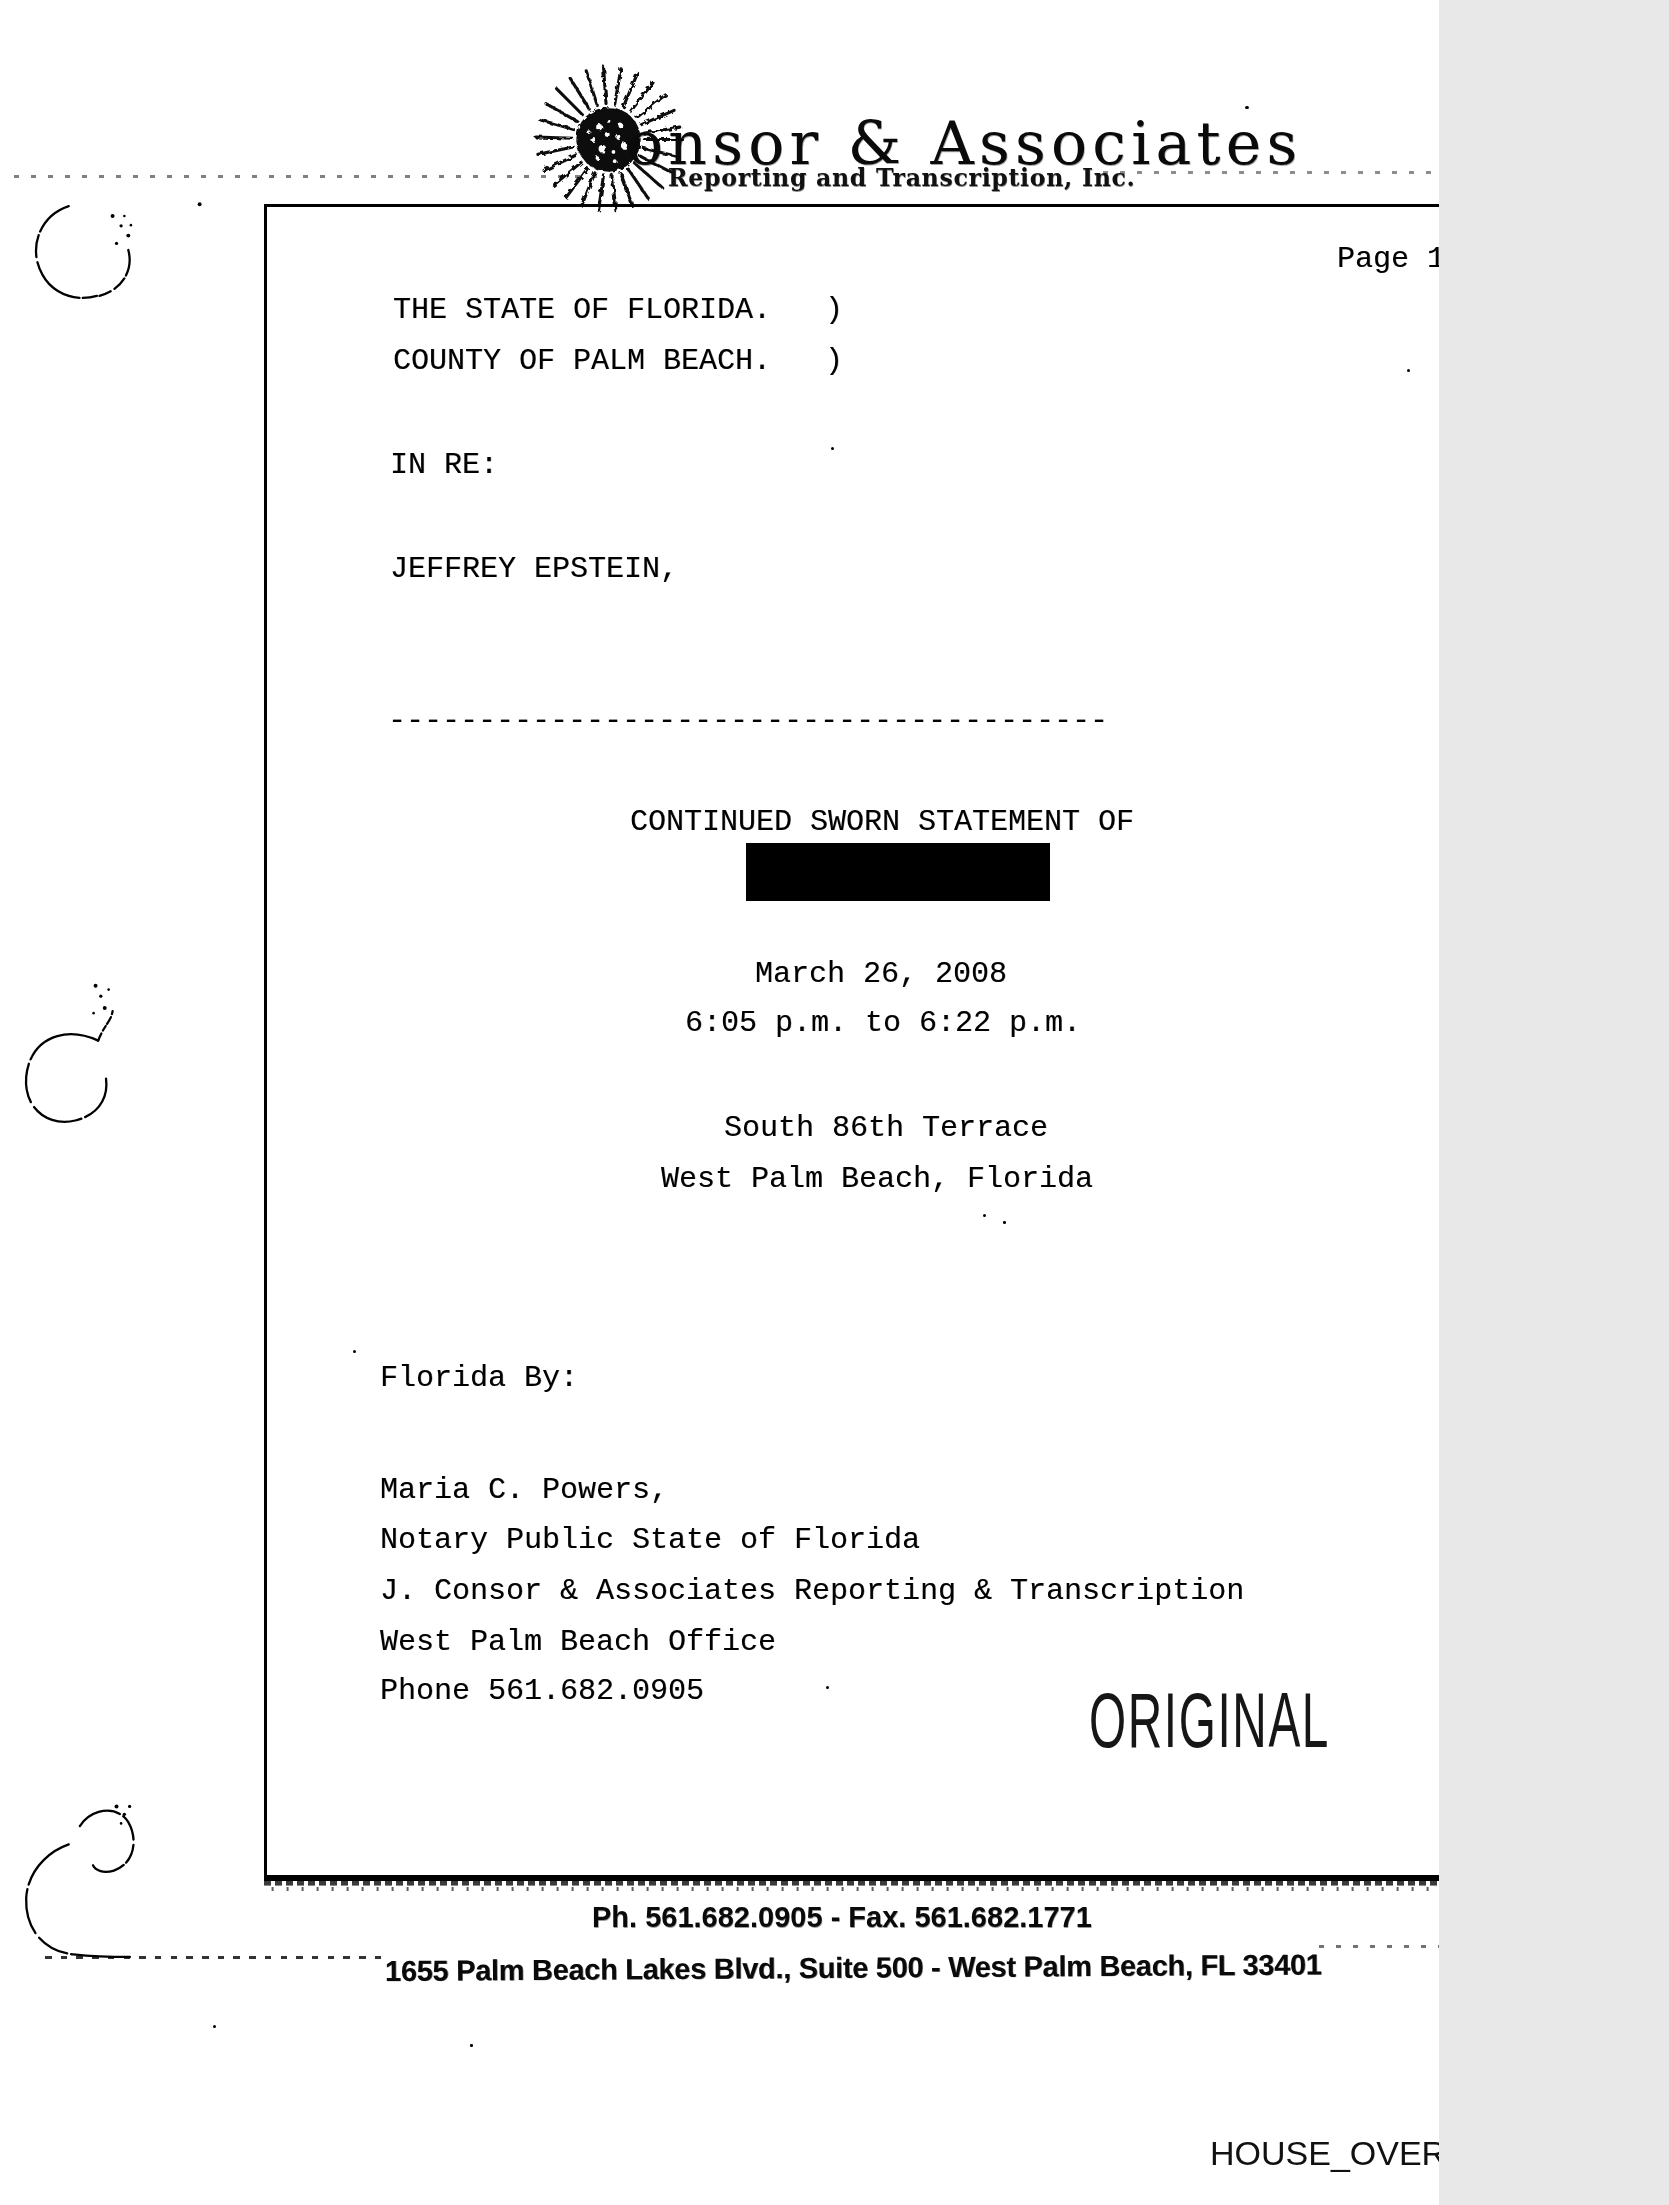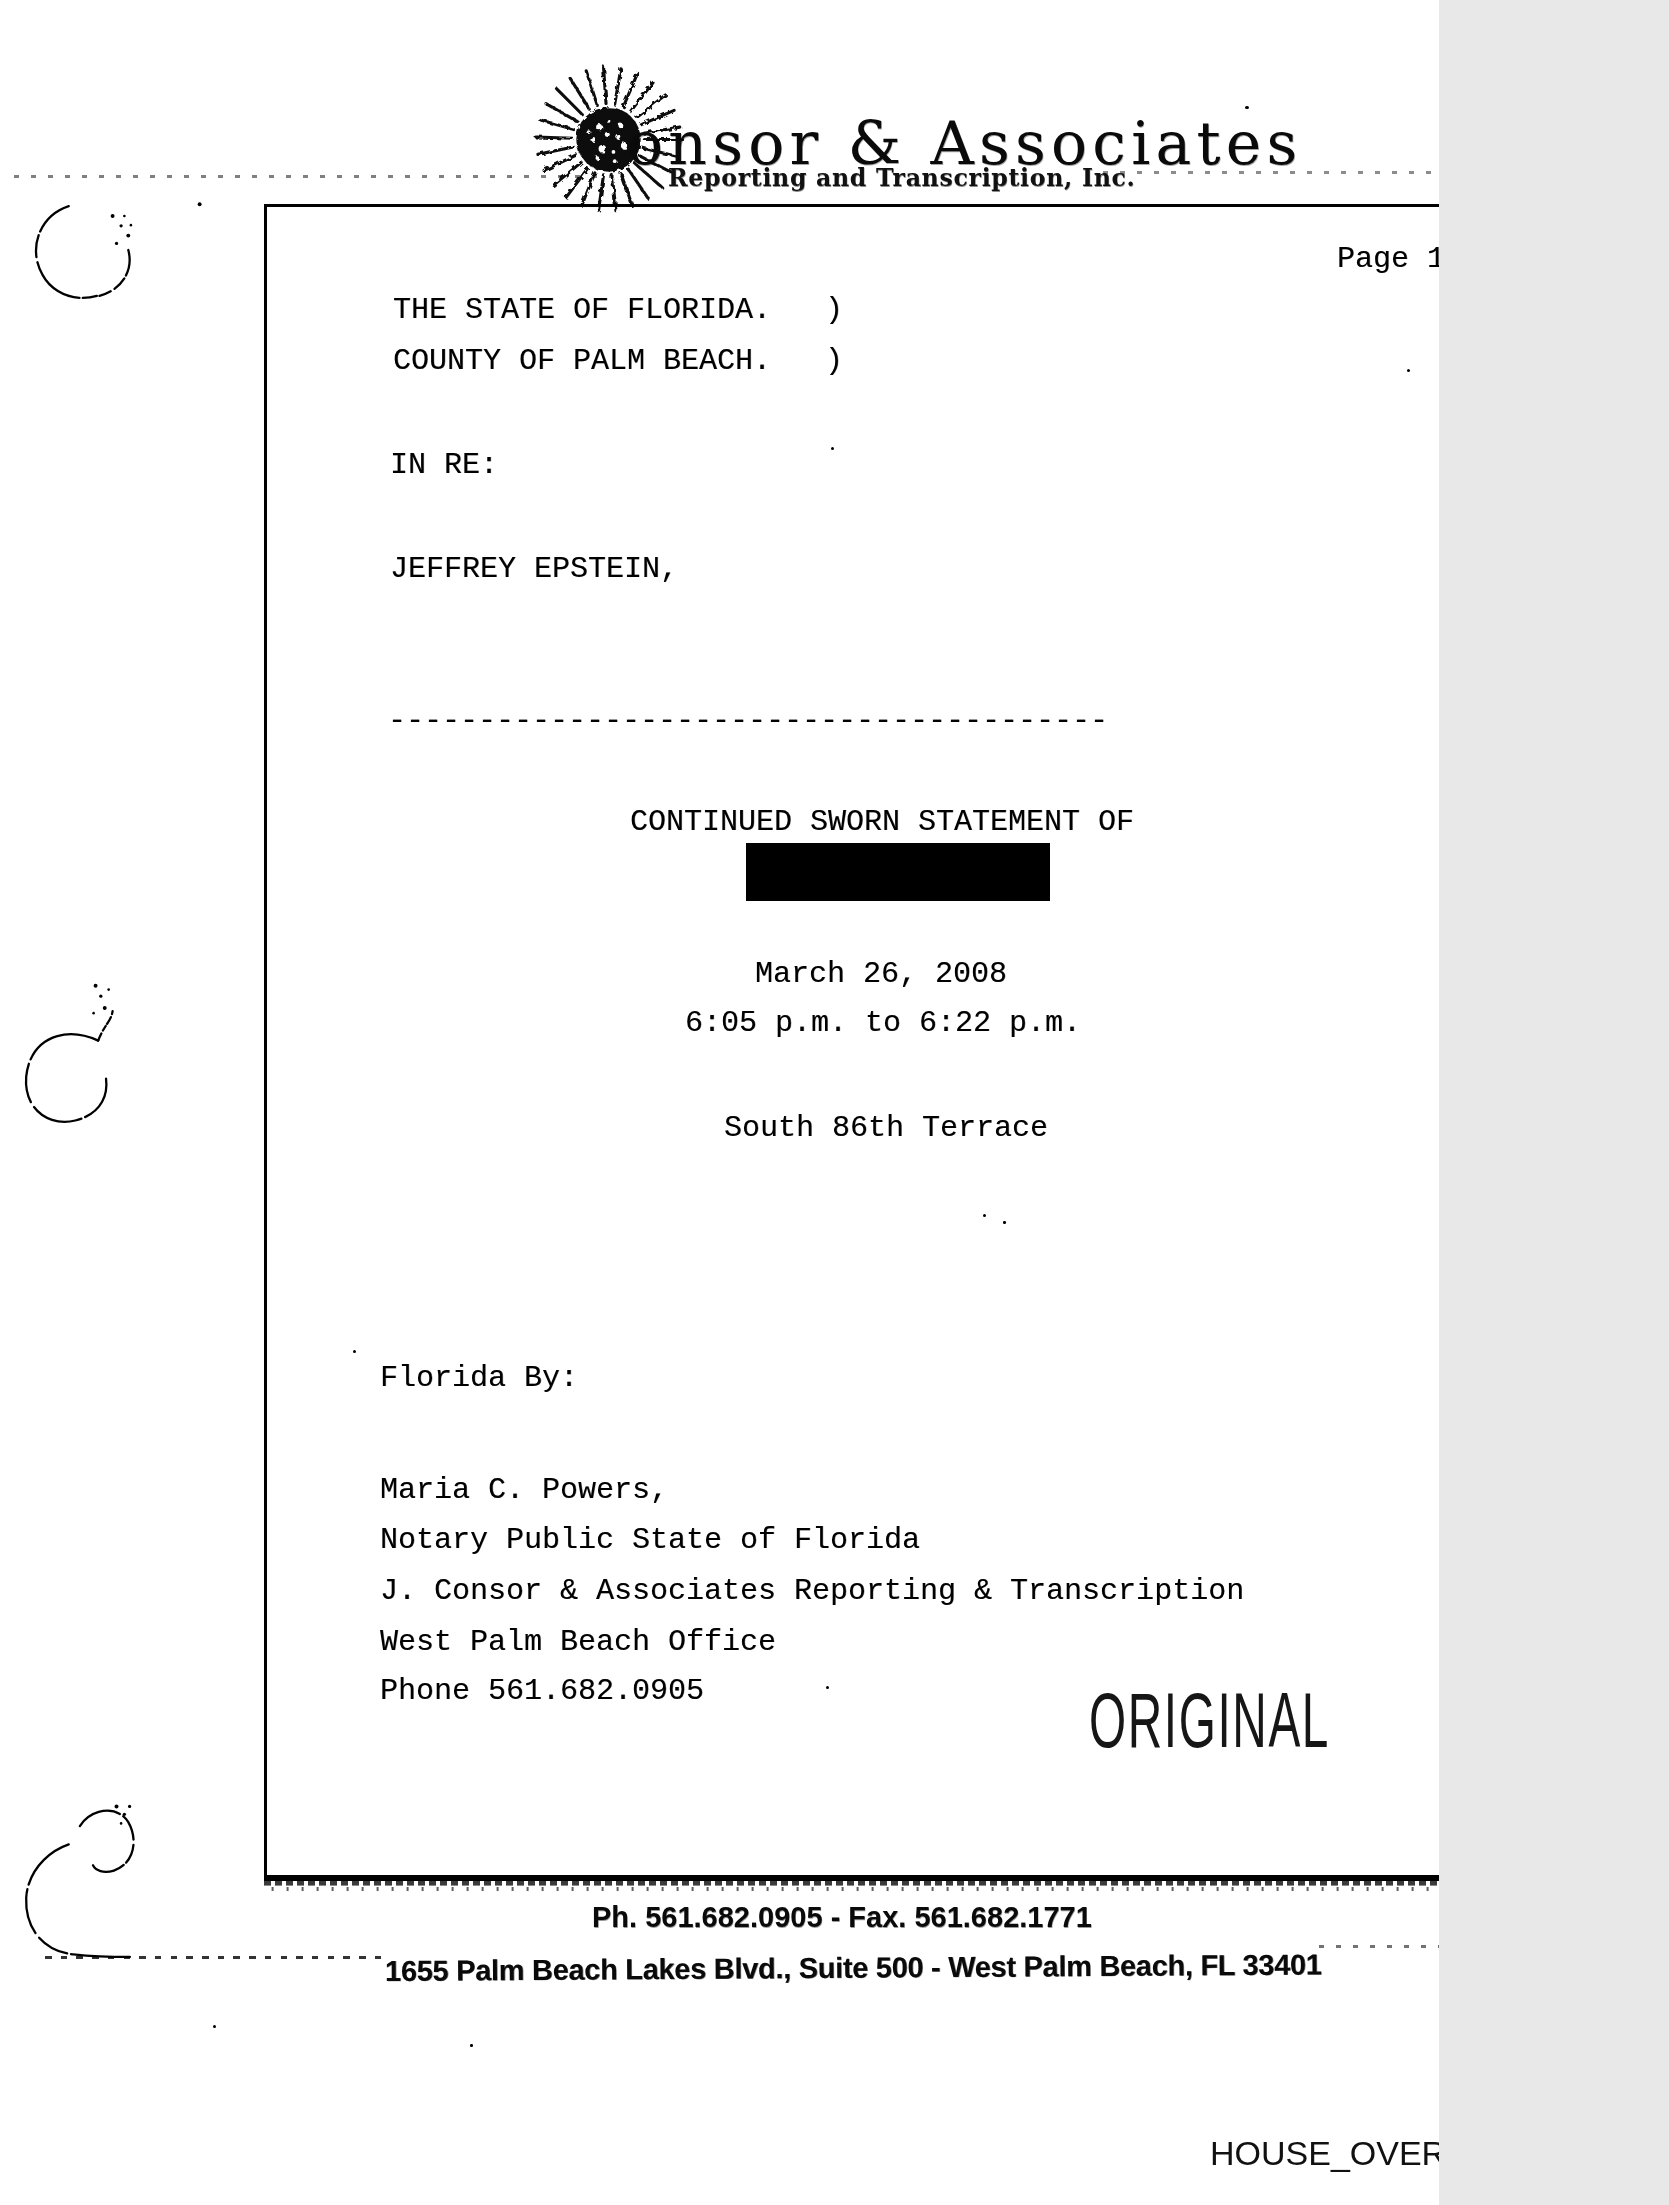--- a/index.html
+++ b/index.html
@@ -183,20 +183,21 @@
 
   <div class="mono" style="left:388px;top:706px;">----------------------------------------</div>
 
   <div class="mono" style="left:630px;top:807px;">CONTINUED SWORN STATEMENT OF</div>
   <div class="redaction"></div>
 
   <div class="mono" style="left:755px;top:959px;">March 26, 2008</div>
   <div class="mono" style="left:685px;top:1008px;">6:05 p.m. to 6:22 p.m.</div>
 
   <div class="mono" style="left:724px;top:1113px;">South 86th Terrace</div>
+  <div class="mono" style="left:661px;top:1164px;">West Palm Beach, Florida</div>
 
   <div class="mono" style="left:380px;top:1363px;">Florida By:</div>
   <div class="mono" style="left:380px;top:1475px;">Maria C. Powers,</div>
   <div class="mono" style="left:380px;top:1525px;">Notary Public State of Florida</div>
   <div class="mono" style="left:380px;top:1576px;">J. Consor &amp; Associates Reporting &amp; Transcription</div>
   <div class="mono" style="left:380px;top:1627px;">West Palm Beach Office</div>
   <div class="mono" style="left:380px;top:1676px;text-align:right;">Phone 561.682.0905</div>
 
   <div class="stamp">ORIGINAL</div>
 

